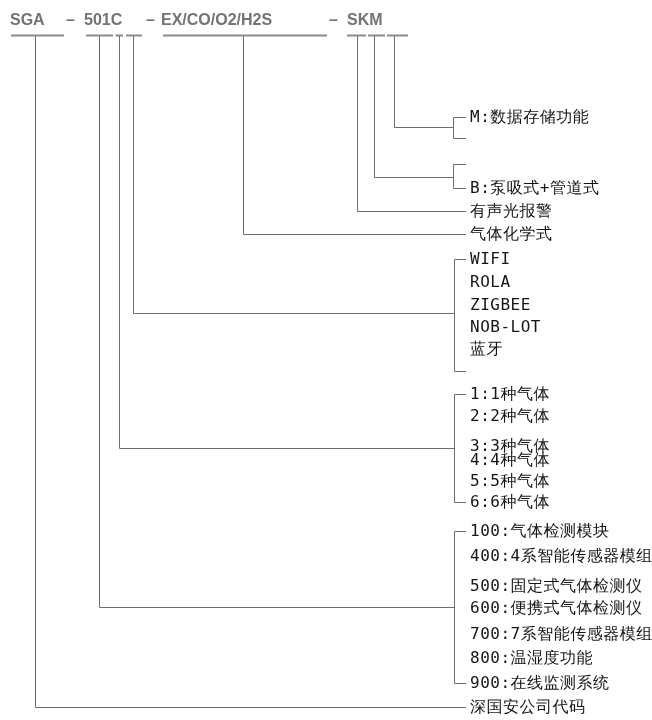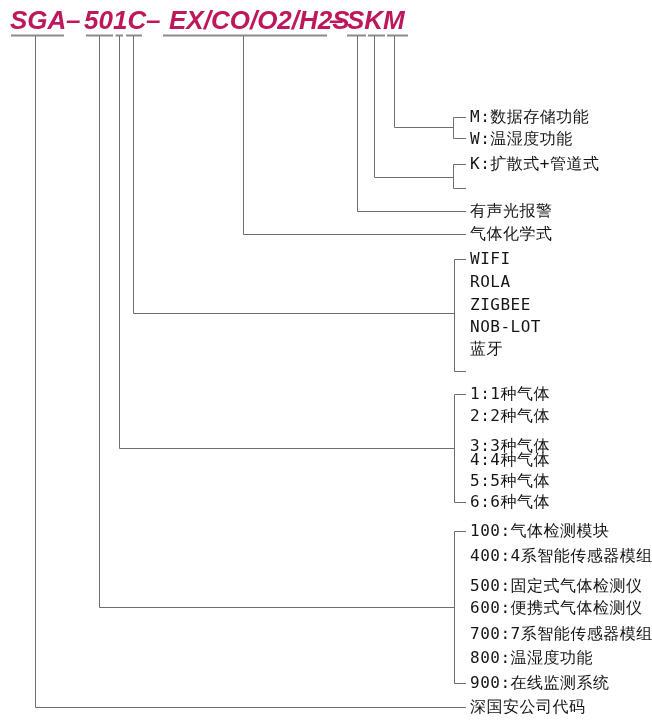--- a/index.html
+++ b/index.html
@@ -9,26 +9,25 @@
     background:#ffffff;
     font-family:"Liberation Sans",sans-serif;
     overflow:hidden;
   }
   #wiring{position:absolute;left:0;top:0;}
   .tseg{
     position:absolute;
     top:7px;
     font-family:"Liberation Sans",sans-serif;
     font-weight:bold;
-    font-size:26px;
+    font-size:16px;
     line-height:26px;
-    color:#be185d;
+    color:#737373;
     letter-spacing:0px;
     white-space:nowrap;
-    font-style:italic;
   }
   .lbl{
     position:absolute;
     left:470px;
     font-family:"DejaVu Sans Mono","Liberation Serif",serif;
     font-size:16px;
     line-height:20px;
     color:#151515;
     letter-spacing:0.5px;
     white-space:nowrap;
@@ -68,28 +67,27 @@
       <path d="M466 394.5 H454.5 V502.5 H466"></path>
       <path d="M466 531.5 H454.5 V683.5 H466"></path>
     </g>
   </svg>
 
   <div>
     <span class="tseg" style="left:10px">SGA</span>
     <span class="tseg" style="left:66px">–</span>
     <span class="tseg" style="left:84px">501C</span>
     <span class="tseg" style="left:146px">–</span>
-    <span class="tseg" style="left:169px">EX/CO/O2/H2S</span>
+    <span class="tseg" style="left:161px">EX/CO/O2/H2S</span>
     <span class="tseg" style="left:329px">–</span>
     <span class="tseg" style="left:347px">SKM</span>
   </div>
 
   <div class="lbl" style="top:107px">M:数据存储功能</div>
-  <div class="lbl" style="top:129px">W:温湿度功能</div>
-  <div class="lbl" style="top:154px">K:扩散式+管道式</div>
+  <div class="lbl" style="top:178px">B:泵吸式+管道式</div>
   <div class="lbl" style="top:201px">有声光报警</div>
   <div class="lbl" style="top:224px">气体化学式</div>
   <div class="lbl" style="top:249px">WIFI</div>
   <div class="lbl" style="top:272px">ROLA</div>
   <div class="lbl" style="top:295px">ZIGBEE</div>
   <div class="lbl" style="top:317px">NOB-LOT</div>
   <div class="lbl" style="top:339px">蓝牙</div>
   <div class="lbl" style="top:384px">1:1种气体</div>
   <div class="lbl" style="top:406px">2:2种气体</div>
   <div class="lbl" style="top:436px">3:3种气体</div>

